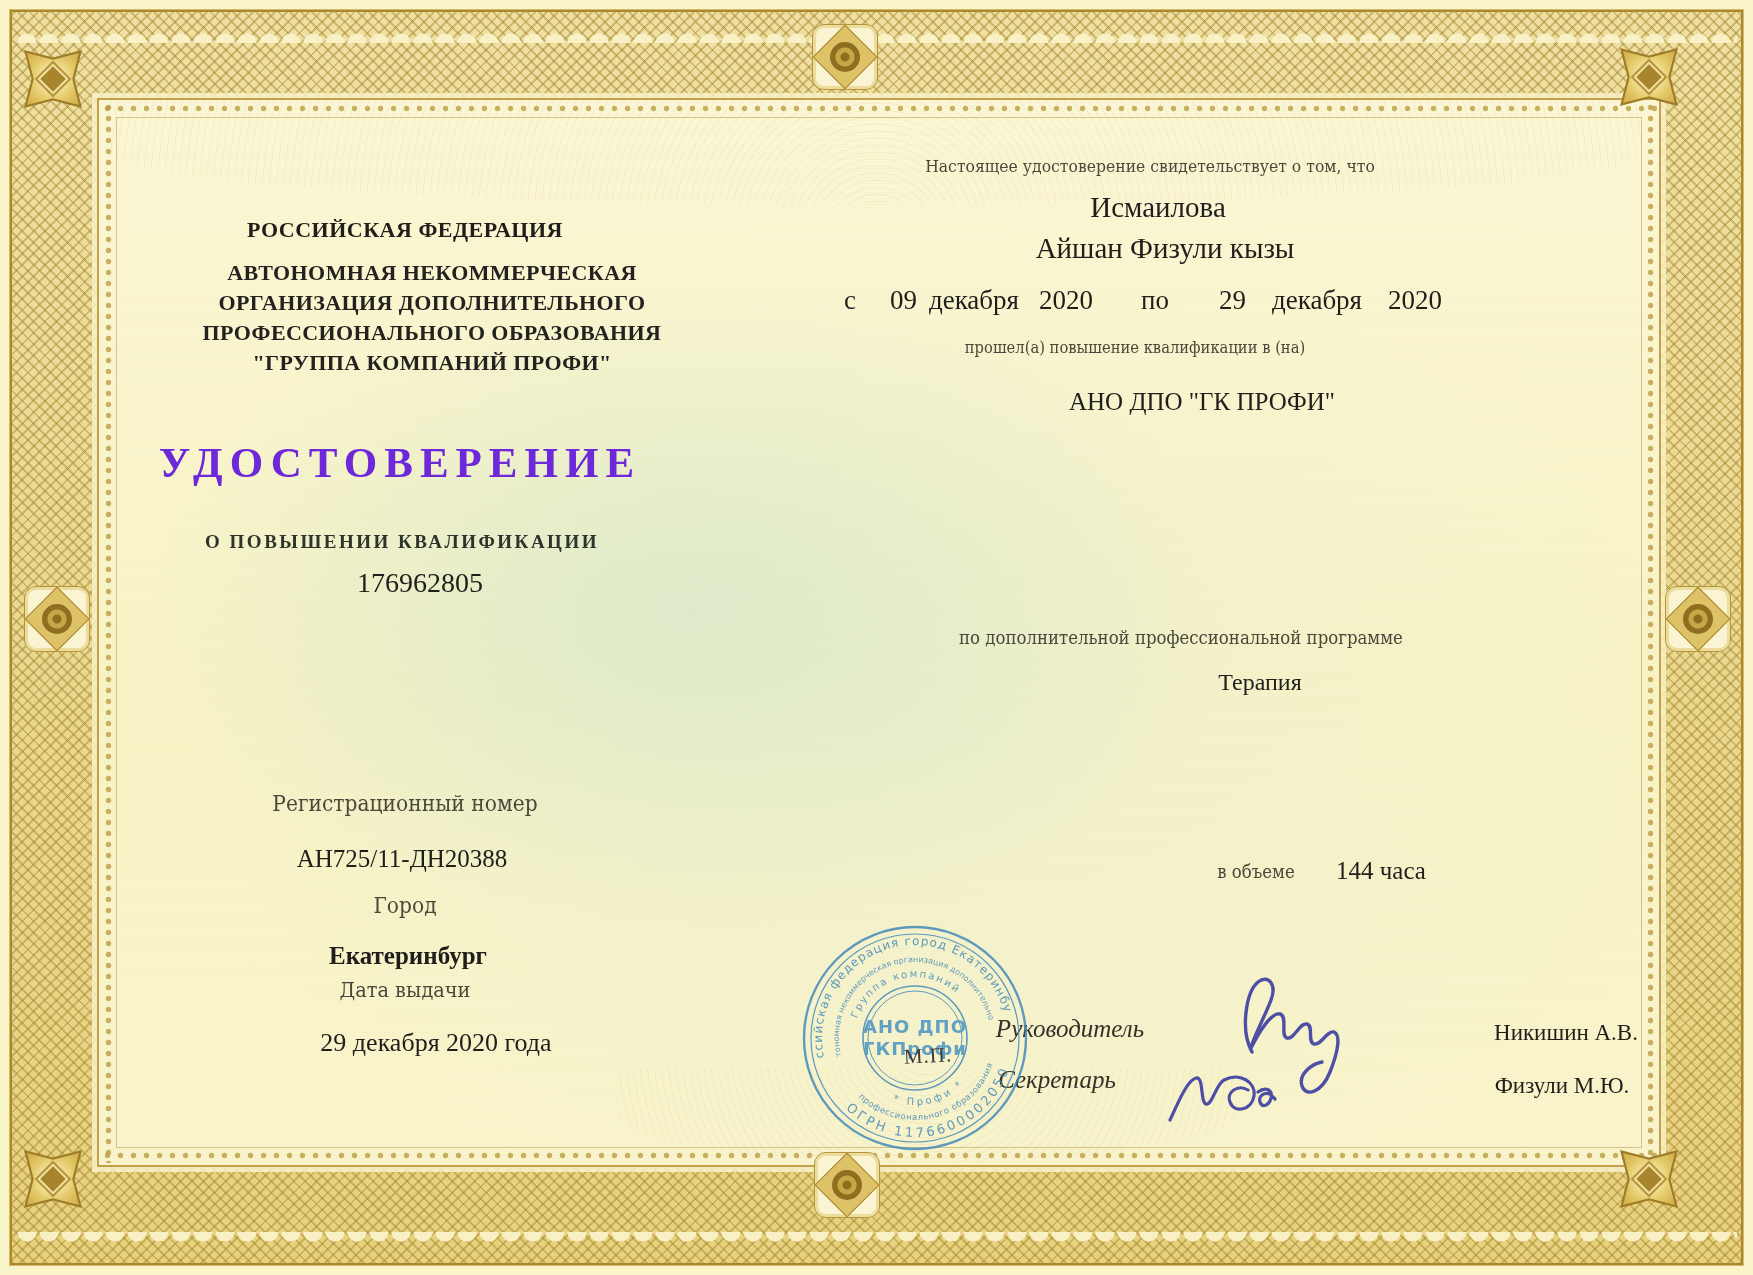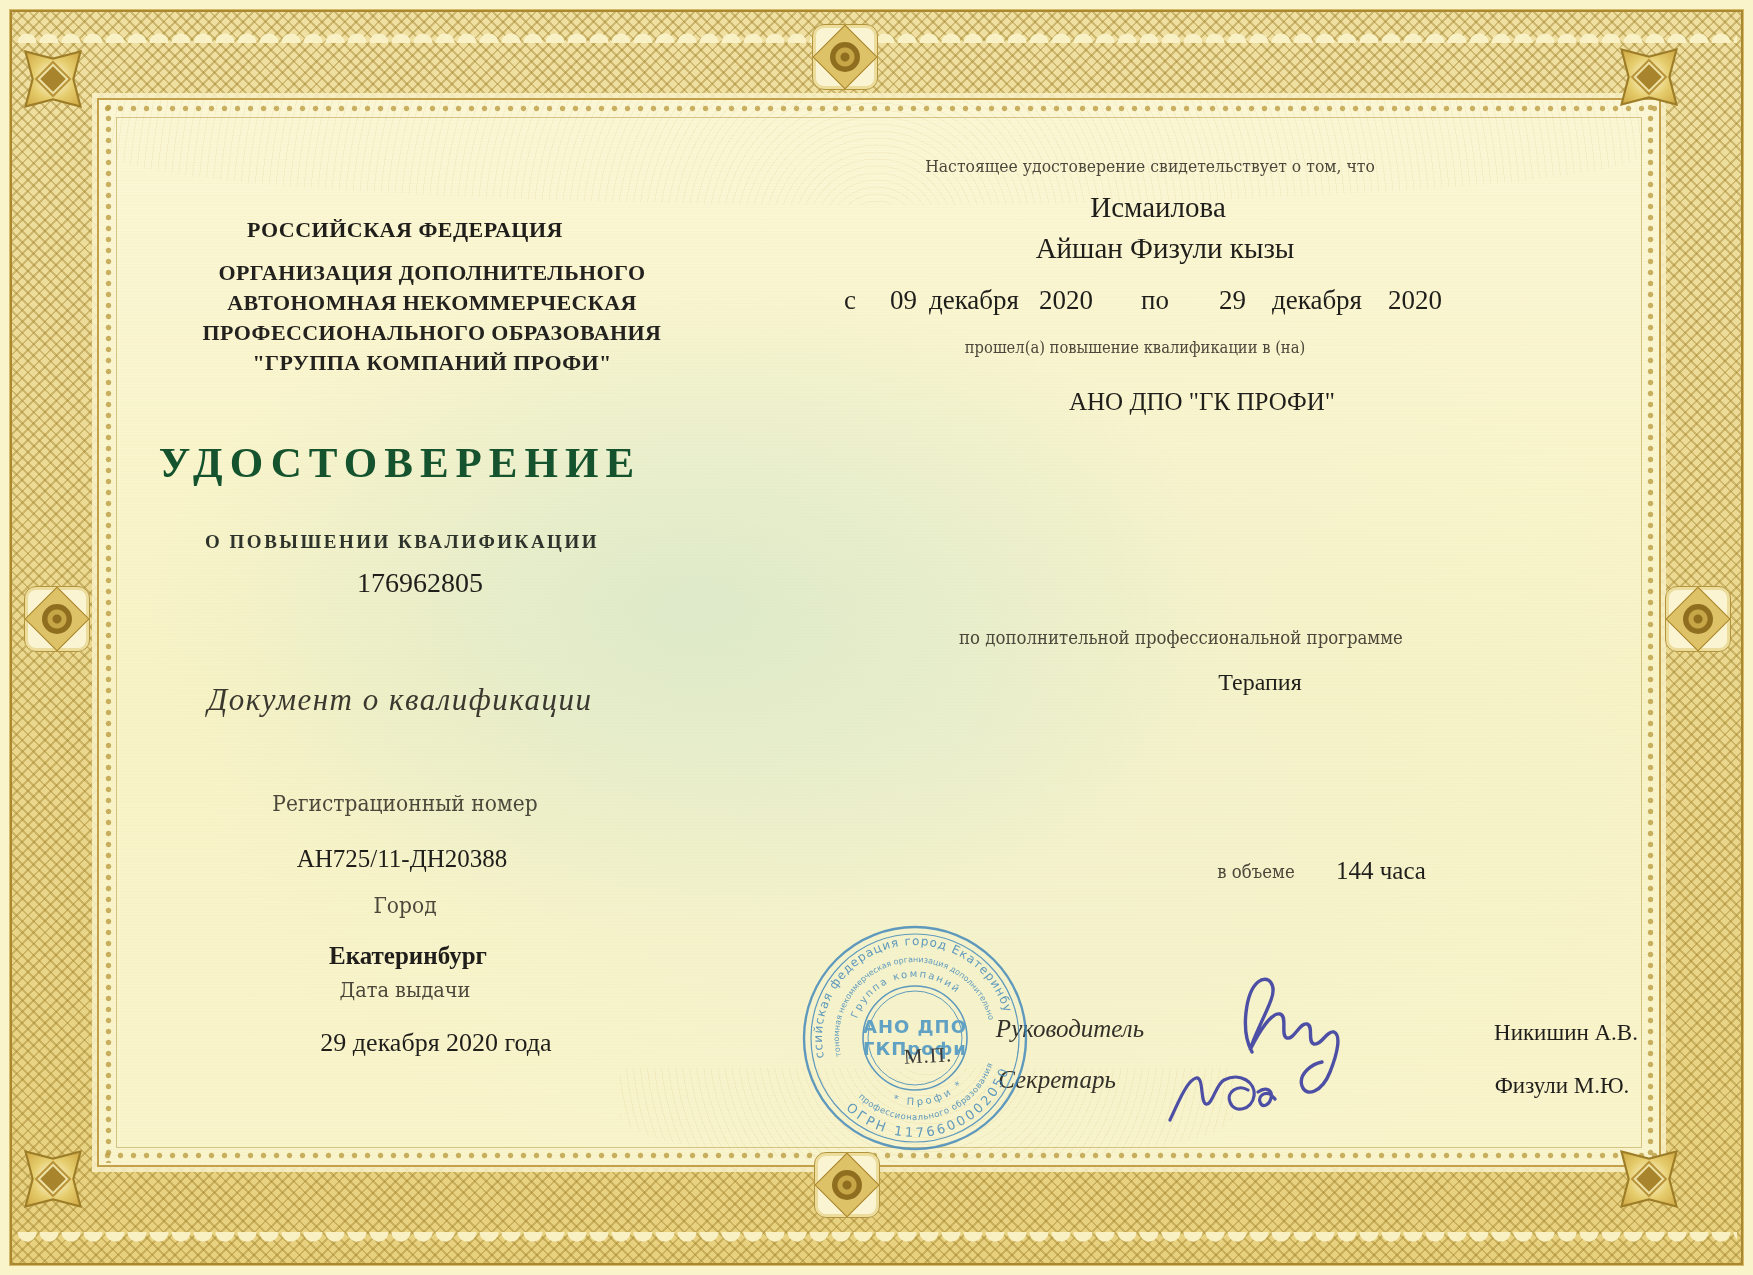--- a/index.html
+++ b/index.html
@@ -53,21 +53,21 @@
   .mesh{position:absolute;z-index:2;opacity:.22;pointer-events:none;
     background:repeating-radial-gradient(circle at 50% 130%, rgba(198,172,88,.5) 0 1px, rgba(0,0,0,0) 1px 7px);}
 
   
   .abs{position:absolute;transform:translate(-50%,-50%);white-space:nowrap;z-index:6;}
   .val{font-family:"Liberation Serif",serif;color:#1f1e1b;}
   .cap{font-family:"DejaVu Serif",serif;color:#4b473a;}
   .capx{transform:translate(-50%,-50%) scaleX(.92);}
   .orgname{font-weight:bold;font-size:22px;line-height:30px;text-align:center;
     color:#23221f;letter-spacing:.4px;}
-  .doc-title{font-size:43px;font-weight:bold;letter-spacing:7px;color:#14532d;}
+  .doc-title{font-size:43px;font-weight:bold;letter-spacing:7px;color:#6d28d9;}
   .doc-sub{font-size:19px;font-weight:bold;letter-spacing:2.5px;color:#2e332c;}
   .script{font-style:italic;font-size:31px;letter-spacing:1.5px;color:#3b392f;}
   .italic-cap{font-family:"Liberation Serif",serif;font-style:italic;font-size:25px;color:#33312a;}
   .period-row{display:flex;align-items:baseline;font-size:27px;color:#1f1e1b;}
 
   svg text{user-select:none;}
 </style>
 </head>
 <body>
 
@@ -94,30 +94,29 @@
   <div class="pillow" style="left:1620px;top:1150px;"></div>
 
   <div class="rosette" style="left:812px;top:24px;"></div>
   <div class="rosette" style="left:814px;top:1152px;"></div>
   <div class="rosette" style="left:24px;top:586px;"></div>
   <div class="rosette" style="left:1665px;top:586px;"></div>
 
   <div class="abs val" style="left:405px;top:230px;font-size:22px;font-weight:bold;letter-spacing:.5px;">РОССИЙСКАЯ ФЕДЕРАЦИЯ</div>
 
   <div class="abs orgname" style="left:432px;top:318px;">
+    <div>АВТОНОМНАЯ НЕКОММЕРЧЕСКАЯ</div>
     <div>ОРГАНИЗАЦИЯ ДОПОЛНИТЕЛЬНОГО</div>
-    <div>АВТОНОМНАЯ НЕКОММЕРЧЕСКАЯ</div>
     <div>ПРОФЕССИОНАЛЬНОГО ОБРАЗОВАНИЯ</div>
     <div>"ГРУППА КОМПАНИЙ ПРОФИ"</div>
   </div>
 
   <div class="abs doc-title" style="left:400px;top:462px;">УДОСТОВЕРЕНИЕ</div>
   <div class="abs doc-sub" style="left:402px;top:542px;">О ПОВЫШЕНИИ КВАЛИФИКАЦИИ</div>
   <div class="abs val" style="left:420px;top:583px;font-size:28px;">176962805</div>
-  <div class="abs script" style="left:400px;top:700px;">Документ о квалификации</div>
 
   <div class="abs cap capx" style="left:405px;top:803px;font-size:22px;">Регистрационный номер</div>
   <div class="abs val" style="left:402px;top:859px;font-size:25px;">АН725/11-ДН20388</div>
 
   <div class="abs cap capx" style="left:405px;top:905px;font-size:22px;">Город</div>
   <div class="abs val" style="left:408px;top:956px;font-size:25px;font-weight:bold;">Екатеринбург</div>
 
   <div class="abs cap capx" style="left:405px;top:990px;font-size:21px;">Дата выдачи</div>
   <div class="abs val" style="left:436px;top:1043px;font-size:26px;">29 декабря 2020 года</div>
 

